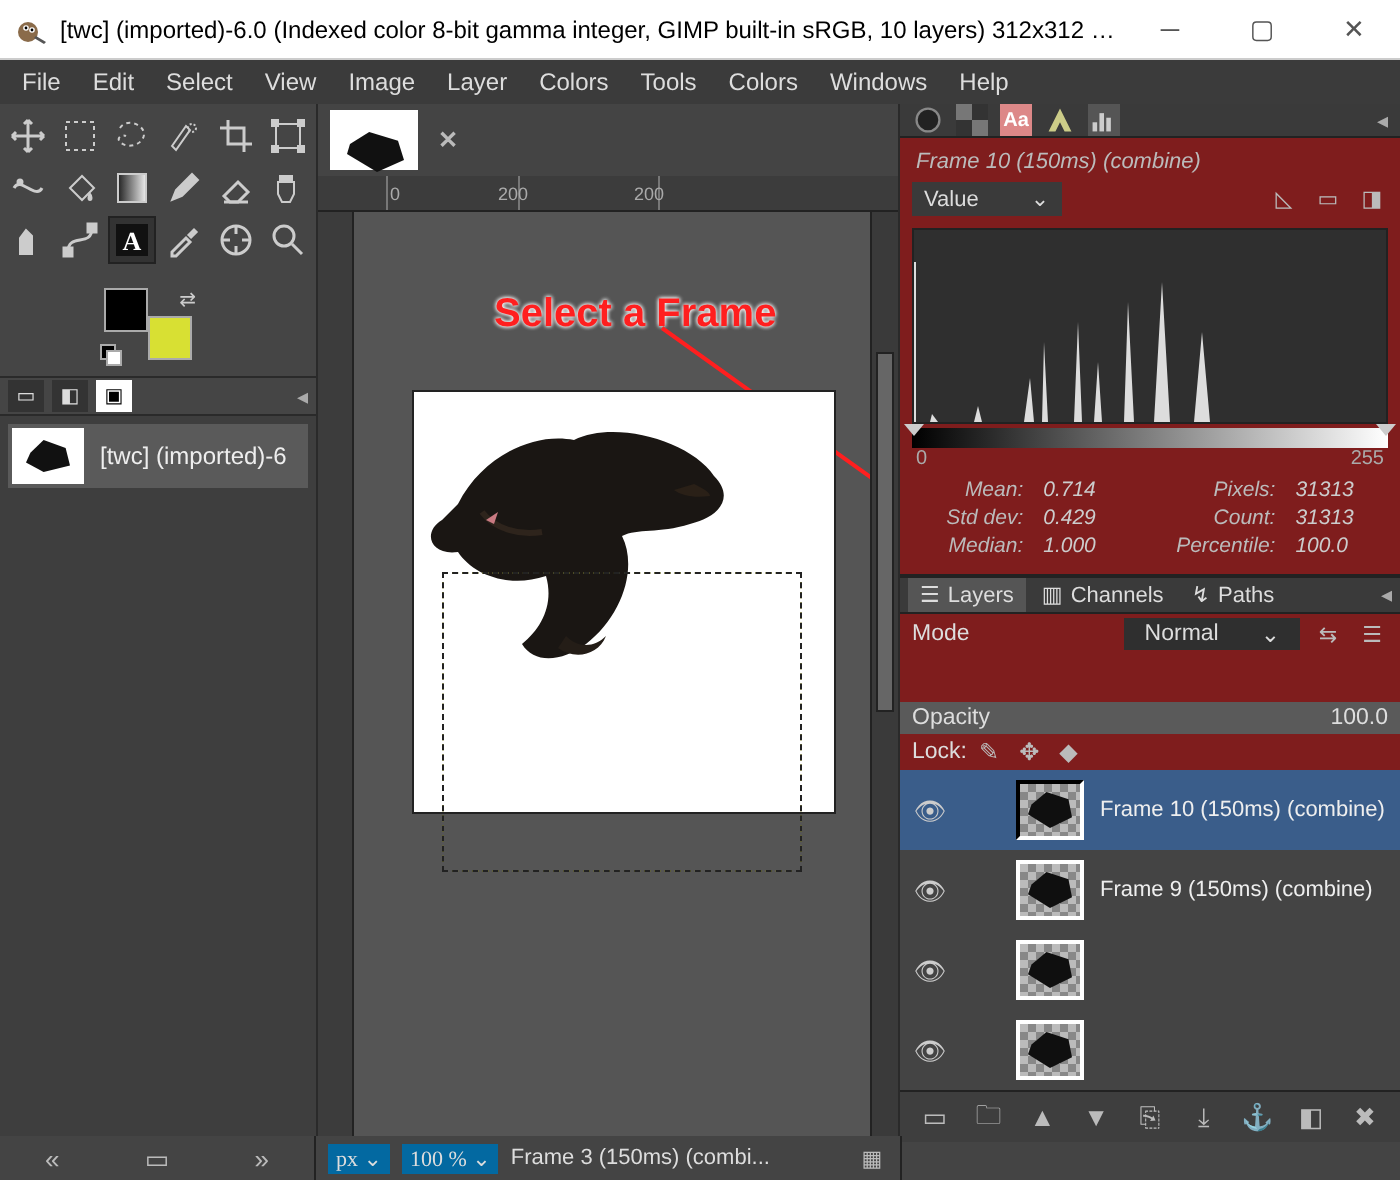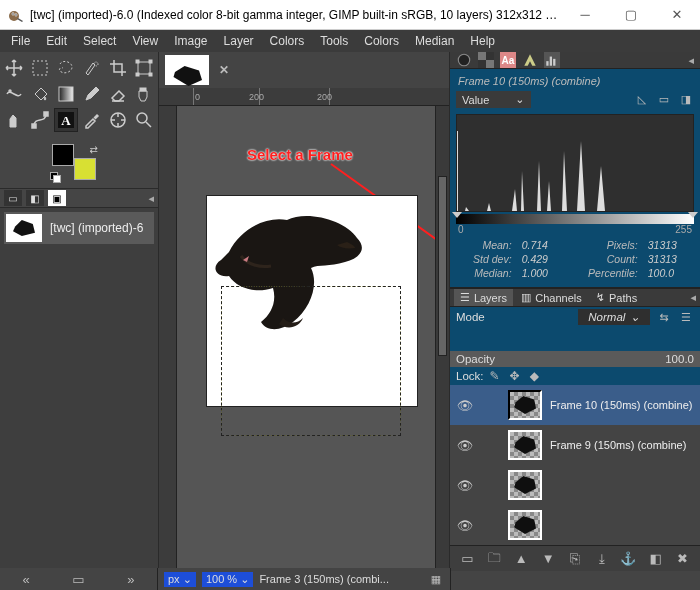--- a/index.html
+++ b/index.html
@@ -13,21 +13,21 @@
   .winbtn { width: 46px; height: 30px; display: flex; align-items: center; justify-content: center; color: #555; font-size: 13px; }
 
   
   .menubar { height: 22px; background: #3b3b3b; display: flex; align-items: center; padding: 0 4px; gap: 2px; font-size: 12px; }
   .menuitem { padding: 2px 7px; color: #ddd; }
 
   
   .main { display: flex; height: calc(590px - 30px - 22px - 22px); }
   .leftcol { width: 158px; background: #454545; display: flex; flex-direction: column; }
   .midcol { flex: 1; background: #555; position: relative; display: flex; flex-direction: column; border-left: 1px solid #2a2a2a; border-right: 1px solid #2a2a2a;}
-  .rightcol { width: 250px; background: #0c4a6e; display: flex; flex-direction: column; }
+  .rightcol { width: 250px; background: #7f1d1d; display: flex; flex-direction: column; }
 
   
   .toolbox { padding: 4px 2px; display: grid; grid-template-columns: repeat(6, 24px); gap: 2px 2px; justify-content: start; }
   .toolbtn { width: 24px; height: 24px; display: flex; align-items: center; justify-content: center; color: #ccc; }
   .toolbtn.active { background: #333; box-shadow: inset 0 0 0 1px #222; }
   .toolbtn svg { width: 18px; height: 18px; }
   .fgbg { position: relative; width: 50px; height: 40px; margin: 8px 0 4px 50px;}
   .fgbg .fg, .fgbg .bg { position: absolute; width: 22px; height: 22px; border: 1px solid #aaa; }
   .fgbg .bg { right: 4px; bottom: 4px; background: #d8e033; }
   .fgbg .fg { left: 2px; top: 0; background: #000; }
@@ -55,21 +55,21 @@
   .ruler-h { height: 18px; background: #3c3c3c; border-bottom: 1px solid #222; position: relative; font-size: 9px; color:#aaa;}
   .ruler-h .tick { position:absolute; top:0; bottom:0; border-left:1px solid #777;}
   .ruler-v { width: 18px; background: #3c3c3c; border-right: 1px solid #222;}
   .canvaswrap { flex:1; display:flex; }
   .canvasmain { flex:1; background: #555; position: relative; overflow: hidden;}
   .rightscroll { width: 14px; background: #3a3a3a; border-left: 1px solid #222; position:relative;}
   .rightscroll .thumb{ position:absolute; top:70px; left:2px; right:2px; height:180px; background:#666; border:1px solid #222;}
   .artboard { position: absolute; left: 30px; top: 90px; width: 210px; height: 210px; background: #fff; box-shadow: 0 0 0 1px #222;}
   .selection { position:absolute; left: 44px; top: 180px; width: 180px; height: 150px; border: 1px dashed #dddb3e; outline: 1px dashed #222; outline-offset: -1px;}
   .bird { width: 170px; height: 130px; margin: 12px auto 0; }
-  .annot { position: absolute; left: 70px; top: 40px; color: #ff1f1f; font-weight: bold; font-size: 15px; text-shadow: 0 0 2px #fff, 0 0 2px #fff;}
+  .annot { position: absolute; left: 70px; top: 40px; color: #ff1f1f; font-weight: bold; font-size: 20px; text-shadow: 0 0 2px #fff, 0 0 2px #fff;}
   .arrow { position: absolute; left: 150px; top: 54px; pointer-events:none;}
 
   
   .righttop { height: 28px; background:#3a3a3a; border-bottom:1px solid #222; display:flex; align-items:center; padding:0 6px; gap:6px;}
   .histpanel { border-bottom:1px solid #222; padding: 4px 6px 6px; }
   .frametitle { font-style: italic; color:#bbb; font-size:11px; padding: 2px 2px;}
   .valrow { display:flex; align-items:center; justify-content:space-between; padding:2px 0;}
   .valsel { background:#3a3a3a; padding:2px 6px; display:flex; gap:26px; align-items:center; font-size:11px;}
   .histbox { height: 98px; background:#2f2f2f; margin-top:4px; position:relative; border:1px solid #222;}
   .histbox svg{ position:absolute; bottom:0; left:0; right:0; height: 80px;}
@@ -80,21 +80,21 @@
   .statstbl .k { text-align:right; color:#bbb;}
   .statstbl .v { text-align:left; }
 
   .paneltabs { height: 22px; background:#3a3a3a; display:flex; align-items:center; gap:2px; padding:0 4px; border-top:1px solid #222; border-bottom:1px solid #222;}
   .ptab { padding:2px 6px; font-size:11px; display:flex; align-items:center; gap:4px;}
   .ptab.active { background:#555; }
 
   .layerpanel { flex:1; display:flex; flex-direction:column;justify-content:space-between; }
   .lrow { display:flex; align-items:center; padding:2px 6px; gap:6px; font-size:11.5px;}
   .lrow .lbl{ flex:1;}
-  .lrow .sel{ background:#2f2f2f; padding:1px 10px; display:flex; gap:5px; align-items:center;font-style:italic;}
+  .lrow .sel{ background:#2f2f2f; padding:1px 10px; display:flex; gap:21px; align-items:center;}
   .lrow.opacity { background:#3a3a3a; position:relative;margin-top:24px;}
   .lrow.opacity .bar{ position:absolute; left:0; top:0; bottom:0; right:0; background: linear-gradient(to right, #5a5a5a 100%, #3a3a3a 0);}
   .lrow.opacity .txt{ position:relative; display:flex; width:100%; justify-content:space-between;}
   .locks { display:flex; gap:10px;}
   .locks span{ font-size:12px; color:#bbb;}
 
   .layerlist { flex:1; overflow:hidden; background:#444; }
   .layer { display:flex; align-items:center; gap:8px; height:40px; padding:0 6px;}
   .layer.selected { background:#3a5d8a; }
   .eye { font-size:13px; color:#ccc; width: 18px; text-align:center;}
@@ -104,21 +104,21 @@
   .lthumb .b{ position:absolute; inset:4px; background:#0f0f0f; clip-path: polygon(8% 35%, 42% 0%, 92% 20%, 100% 70%, 50% 100%, 0 62%);}
   .lname { font-size:11px; color:#eee; flex:1; white-space:nowrap; overflow:hidden; text-overflow:ellipsis;}
 
   .layerbtns { height: 26px; background:#3e3e3e; border-top:1px solid #222; display:flex; align-items:center; justify-content:space-around; padding:0 4px;}
   .lbtn { width:18px; height:18px; color:#bbb; display:flex;align-items:center;justify-content:center; font-size:13px;}
 
   
   .statusbar { height: 22px; background:#444; display:flex; align-items:stretch; }
   .statusbar .l { width:158px; display:flex; align-items:center; justify-content:space-around; border-right:1px solid #222;}
   .statusbar .m { flex:1; display:flex; align-items:center; gap:6px; padding:0 6px; font-size:11px;}
-  .statusbar .m .chip{ background:#1d4ed8; padding:1px 4px;}
+  .statusbar .m .chip{ background:#0369a1; padding:1px 4px;font-family:Liberation Serif, serif;}
   .statusbar .r { width:250px; border-left:1px solid #222;}
 
   .sbchev{ font-size:11px; color:#aaa;}
   .minibtn{ width:16px;height:16px; display:flex;align-items:center;justify-content:center; color:#bbb; font-size:11px;}
 
   .hdricon{ width:16px;height:16px; display:flex;align-items:center;justify-content:center;}
 </style>
 </head>
 <body>
 
@@ -142,21 +142,21 @@
 <div class="menubar">
   <span class="menuitem">File</span>
   <span class="menuitem">Edit</span>
   <span class="menuitem">Select</span>
   <span class="menuitem">View</span>
   <span class="menuitem">Image</span>
   <span class="menuitem">Layer</span>
   <span class="menuitem">Colors</span>
   <span class="menuitem">Tools</span>
   <span class="menuitem">Colors</span>
-  <span class="menuitem">Median</span>
+  <span class="menuitem">Windows</span>
   <span class="menuitem">Help</span>
 </div>
 
 <div class="main">
 
   <div class="leftcol">
     <div class="toolbox">
       <div class="toolbtn">
           <svg viewBox="0 0 18 18" stroke="#ccc" fill="none" stroke-width="1.5">
             <path d="M9 1v16M1 9h16M9 1l-2 2M9 1l2 2M9 17l-2-2M9 17l2-2M1 9l2-2M1 9l2 2M17 9l-2-2M17 9l-2 2"></path>

